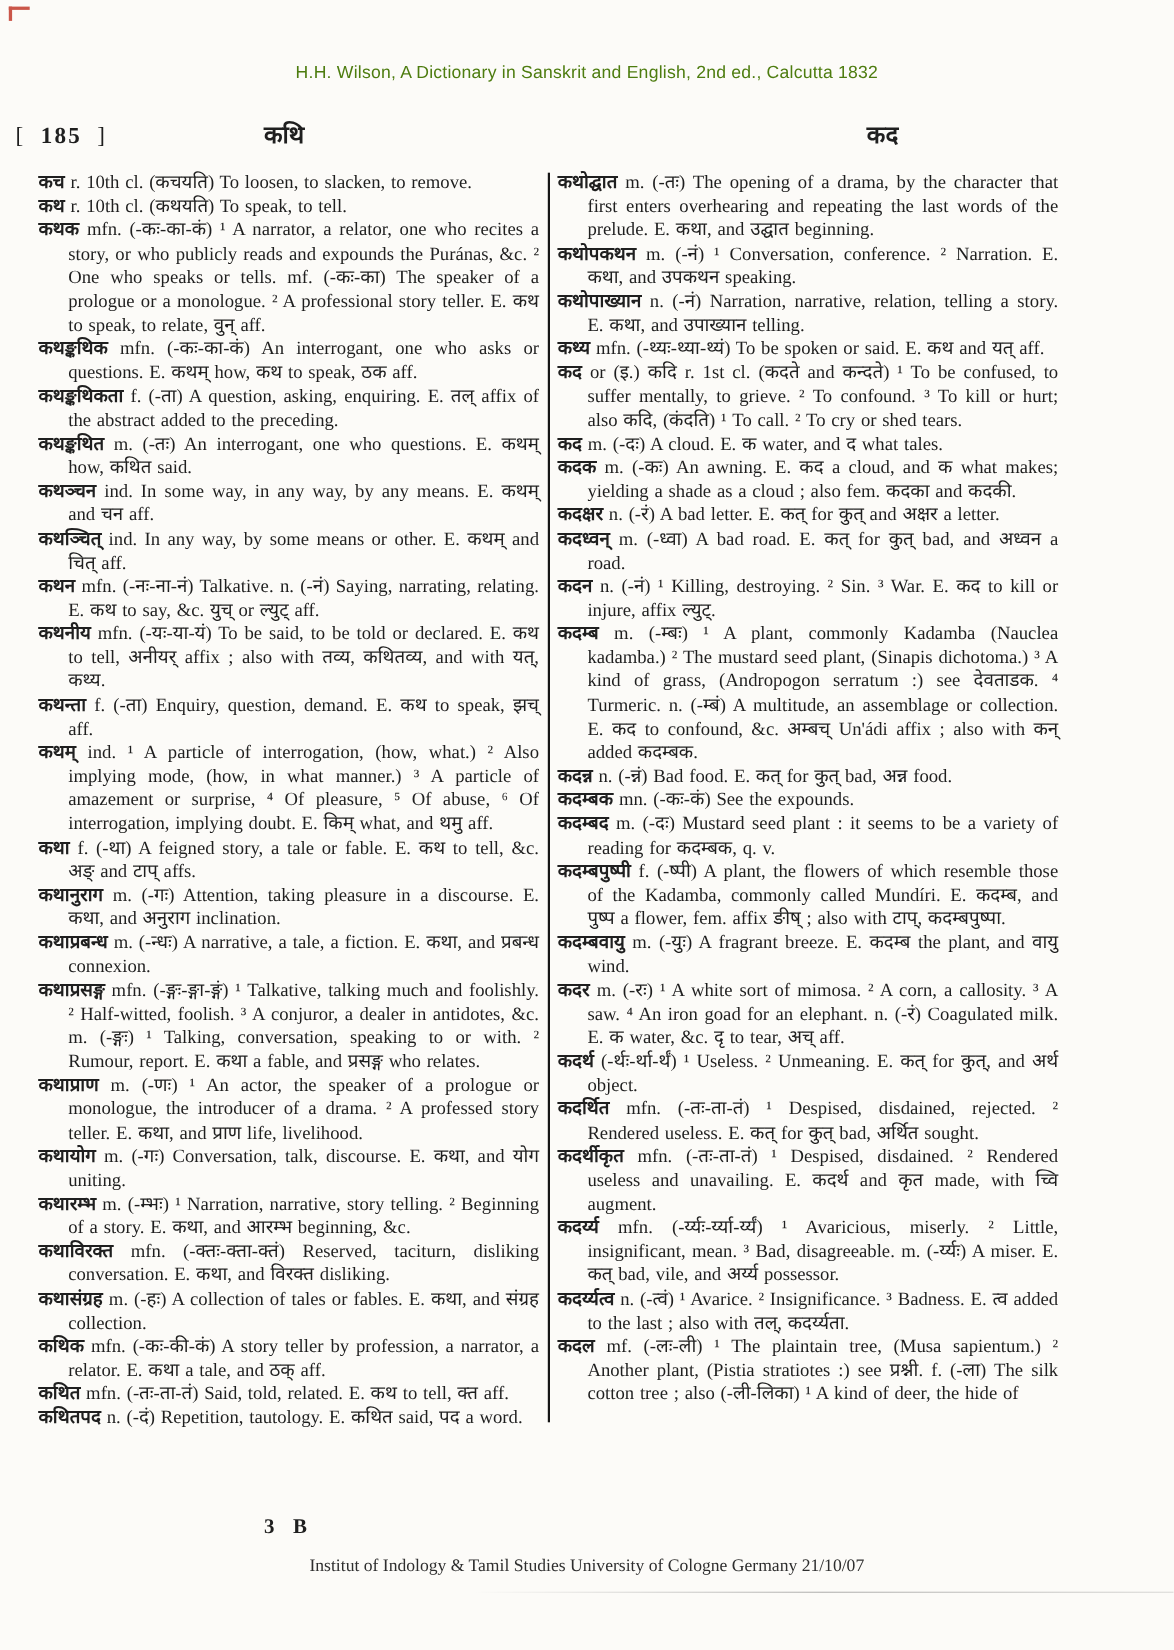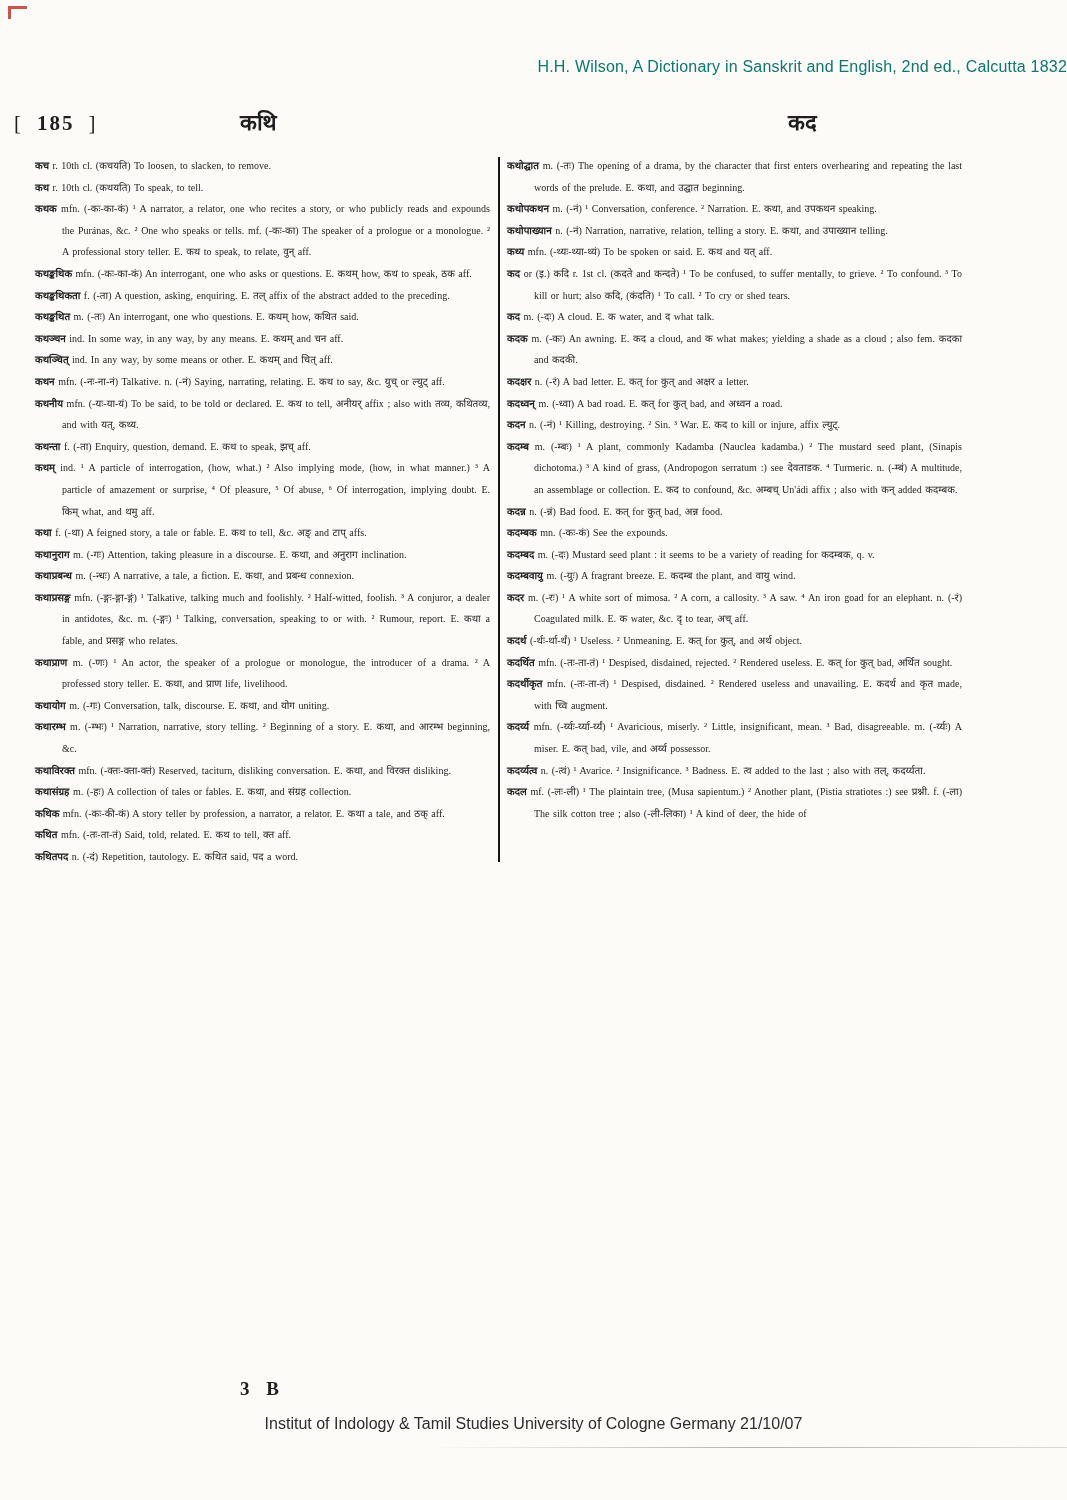--- a/index.html
+++ b/index.html
@@ -11,23 +11,23 @@
     position:relative;
     overflow:hidden;
   }
   .corner-mark{
     position:absolute;left:8px;top:6px;width:16px;height:10px;
     border-left:3px solid #c23a2b;border-top:3px solid #c23a2b;
     opacity:.85;
   }
   .scan-header{
     position:absolute;top:58px;left:0;width:100%;
-    text-align:right;
+    text-align:center;
     font-family:"Liberation Sans","DejaVu Sans",sans-serif;
-    font-size:16px;color:#0f766e;letter-spacing:.2px;
+    font-size:16px;color:#4d7c0f;letter-spacing:.2px;
   }
   .page-header{
     position:absolute;top:108px;left:0;width:100%;height:30px;
     font-weight:bold;
   }
   .page-header .hw{
     position:absolute;
     font-size:22px;line-height:30px;font-weight:bold;
   }
   .page-header .hw-left{left:240px;}
@@ -39,34 +39,34 @@
   .page-header .page-num .bk{padding:0 14px;font-weight:normal;}
   .columns{
     position:absolute;top:155px;left:35px;width:942px;
     display:flex;align-items:stretch;
   }
   .col{width:455px;}
   .col-rule{
     width:2px;background:#161616;margin:2px 7px 6px 8px;
   }
   .entry{
-    font-size:10px;line-height:21.6px;
+    font-size:17px;line-height:21.6px;
     text-align:justify;
     padding-left:27px;text-indent:-27px;
     word-spacing:1px;
   }
   .entry .hw{font-weight:bold;}
   .signature{
     position:absolute;top:1378px;left:35px;width:455px;
     text-align:center;font-size:19px;font-weight:bold;letter-spacing:6px;
   }
   .scan-footer{
     position:absolute;top:1415px;left:0;width:100%;
     text-align:center;
-    font-family:Liberation Sans, sans-serif;
+    font-family:Liberation Serif, serif;
     font-size:16px;color:#2e2e2e;
   }
   .scan-streak{
     position:absolute;top:1447px;left:430px;width:637px;height:1px;
     background:linear-gradient(90deg,rgba(90,90,90,0),rgba(90,90,90,.45),rgba(90,90,90,.2));
   }
 </style>
 </head>
 <body>
 
@@ -107,29 +107,30 @@
       <div class="entry"><span class="hw">कथित</span><span> mfn. (-तः-ता-तं) Said, told, related. E. कथ to tell, क्त aff.</span></div>
       <div class="entry"><span class="hw">कथितपद</span><span> n. (-दं) Repetition, tautology. E. कथित said, पद a word.</span></div>
     </div>
   <div class="col-rule"></div>
   <div class="col">
       <div class="entry"><span class="hw">कथोद्घात</span><span> m. (-तः) The opening of a drama, by the character that first enters overhearing and repeating the last words of the prelude. E. कथा, and उद्घात beginning.</span></div>
       <div class="entry"><span class="hw">कथोपकथन</span><span> m. (-नं) ¹ Conversation, conference. ² Narration. E. कथा, and उपकथन speaking.</span></div>
       <div class="entry"><span class="hw">कथोपाख्यान</span><span> n. (-नं) Narration, narrative, relation, telling a story. E. कथा, and उपाख्यान telling.</span></div>
       <div class="entry"><span class="hw">कथ्य</span><span> mfn. (-थ्यः-थ्या-थ्यं) To be spoken or said. E. कथ and यत् aff.</span></div>
       <div class="entry"><span class="hw">कद</span><span> or (इ.) कदि r. 1st cl. (कदते and कन्दते) ¹ To be confused, to suffer mentally, to grieve. ² To confound. ³ To kill or hurt; also कदि, (कंदति) ¹ To call. ² To cry or shed tears.</span></div>
-      <div class="entry"><span class="hw">कद</span><span> m. (-दः) A cloud. E. क water, and द what talk.</span></div>
+      <div class="entry"><span class="hw">कद</span><span> m. (-दः) A cloud. E. क water, and द what tales.</span></div>
       <div class="entry"><span class="hw">कदक</span><span> m. (-कः) An awning. E. कद a cloud, and क what makes; yielding a shade as a cloud ; also fem. कदका and कदकी.</span></div>
       <div class="entry"><span class="hw">कदक्षर</span><span> n. (-रं) A bad letter. E. कत् for कुत् and अक्षर a letter.</span></div>
       <div class="entry"><span class="hw">कदध्वन्</span><span> m. (-ध्वा) A bad road. E. कत् for कुत् bad, and अध्वन a road.</span></div>
       <div class="entry"><span class="hw">कदन</span><span> n. (-नं) ¹ Killing, destroying. ² Sin. ³ War. E. कद to kill or injure, affix ल्युट्.</span></div>
       <div class="entry"><span class="hw">कदम्ब</span><span> m. (-म्बः) ¹ A plant, commonly Kadamba (Nauclea kadamba.) ² The mustard seed plant, (Sinapis dichotoma.) ³ A kind of grass, (Andropogon serratum :) see देवताडक. ⁴ Turmeric. n. (-म्बं) A multitude, an assemblage or collection. E. कद to confound, &amp;c. अम्बच् Un'ádi affix ; also with कन् added कदम्बक.</span></div>
       <div class="entry"><span class="hw">कदन्न</span><span> n. (-न्नं) Bad food. E. कत् for कुत् bad, अन्न food.</span></div>
       <div class="entry"><span class="hw">कदम्बक</span><span> mn. (-कः-कं) See the expounds.</span></div>
       <div class="entry"><span class="hw">कदम्बद</span><span> m. (-दः) Mustard seed plant : it seems to be a variety of reading for कदम्बक, q. v.</span></div>
+      <div class="entry"><span class="hw">कदम्बपुष्पी</span><span> f. (-ष्पी) A plant, the flowers of which resemble those of the Kadamba, commonly called Mundíri. E. कदम्ब, and पुष्प a flower, fem. affix ङीष् ; also with टाप्, कदम्बपुष्पा.</span></div>
       <div class="entry"><span class="hw">कदम्बवायु</span><span> m. (-युः) A fragrant breeze. E. कदम्ब the plant, and वायु wind.</span></div>
       <div class="entry"><span class="hw">कदर</span><span> m. (-रः) ¹ A white sort of mimosa. ² A corn, a callosity. ³ A saw. ⁴ An iron goad for an elephant. n. (-रं) Coagulated milk. E. क water, &amp;c. दृ to tear, अच् aff.</span></div>
       <div class="entry"><span class="hw">कदर्थ</span><span> (-र्थः-र्था-र्थं) ¹ Useless. ² Unmeaning. E. कत् for कुत्, and अर्थ object.</span></div>
       <div class="entry"><span class="hw">कदर्थित</span><span> mfn. (-तः-ता-तं) ¹ Despised, disdained, rejected. ² Rendered useless. E. कत् for कुत् bad, अर्थित sought.</span></div>
       <div class="entry"><span class="hw">कदर्थीकृत</span><span> mfn. (-तः-ता-तं) ¹ Despised, disdained. ² Rendered useless and unavailing. E. कदर्थ and कृत made, with च्वि augment.</span></div>
       <div class="entry"><span class="hw">कदर्य्य</span><span> mfn. (-र्य्यः-र्य्या-र्य्यं) ¹ Avaricious, miserly. ² Little, insignificant, mean. ³ Bad, disagreeable. m. (-र्य्यः) A miser. E. कत् bad, vile, and अर्य्य possessor.</span></div>
       <div class="entry"><span class="hw">कदर्य्यत्व</span><span> n. (-त्वं) ¹ Avarice. ² Insignificance. ³ Badness. E. त्व added to the last ; also with तल्, कदर्य्यता.</span></div>
       <div class="entry"><span class="hw">कदल</span><span> mf. (-लः-ली) ¹ The plaintain tree, (Musa sapientum.) ² Another plant, (Pistia stratiotes :) see प्रश्नी. f. (-ला) The silk cotton tree ; also (-ली-लिका) ¹ A kind of deer, the hide of</span></div>
     </div>
 </div>

